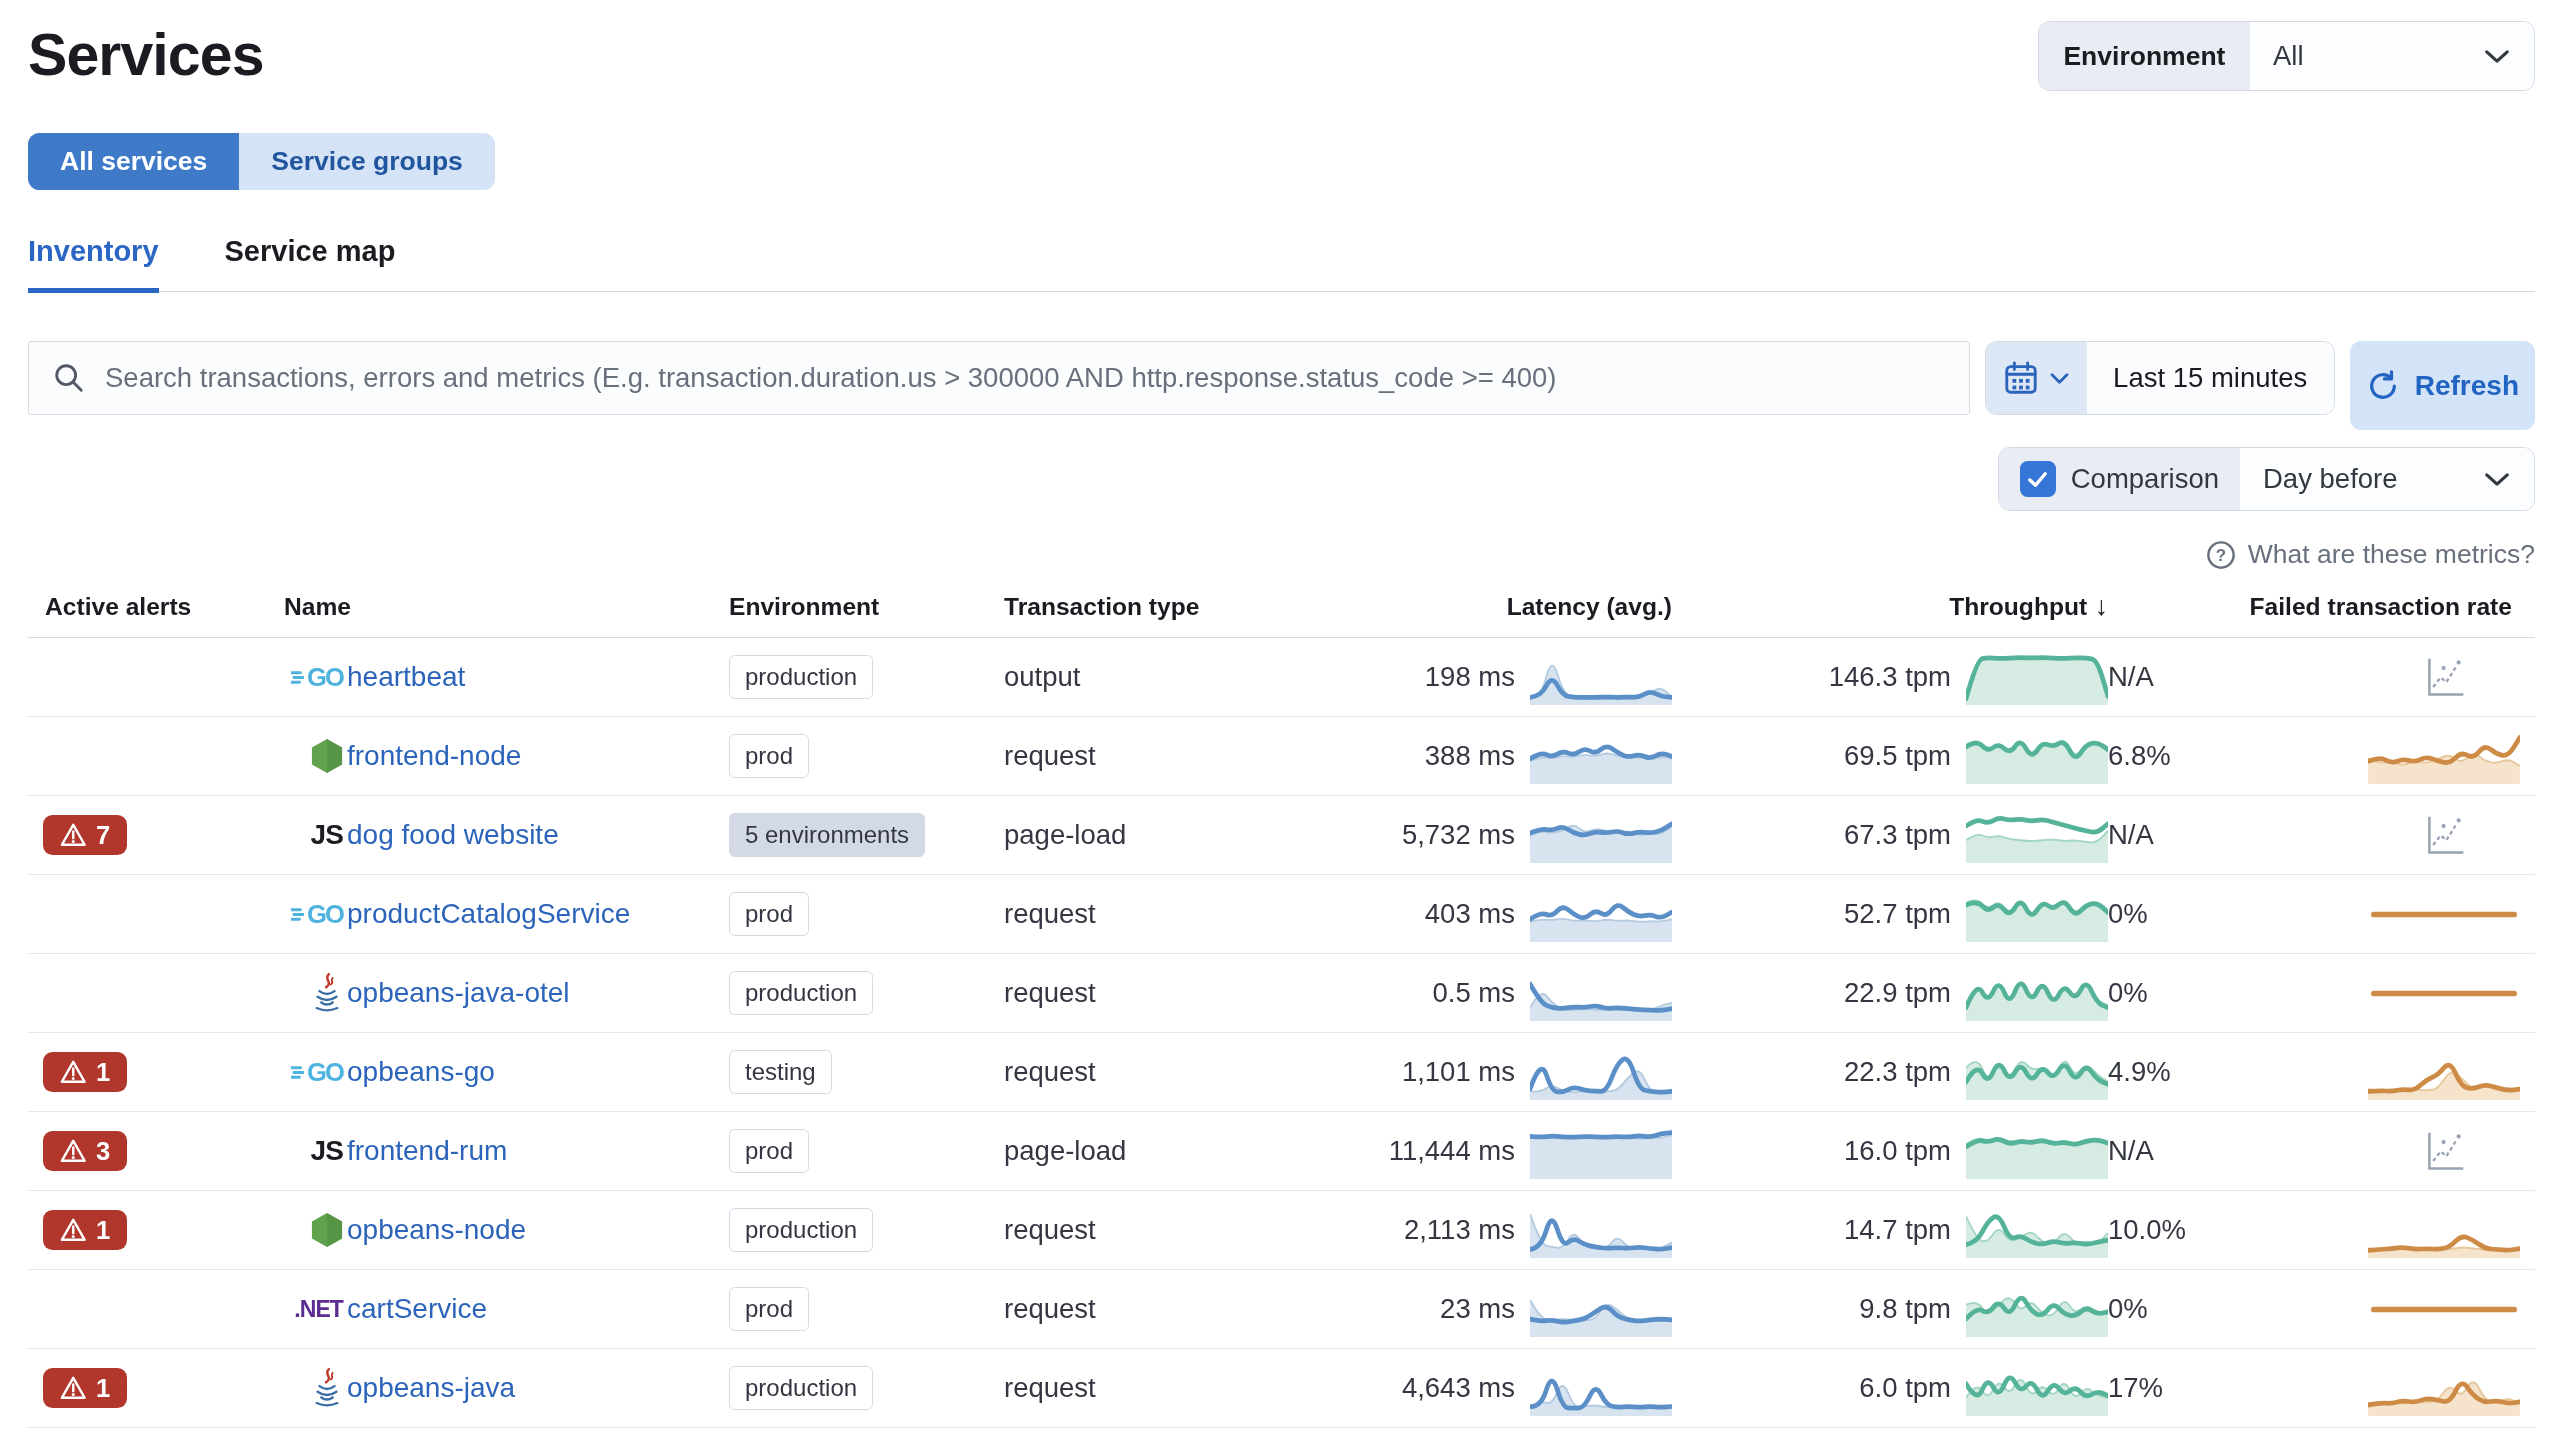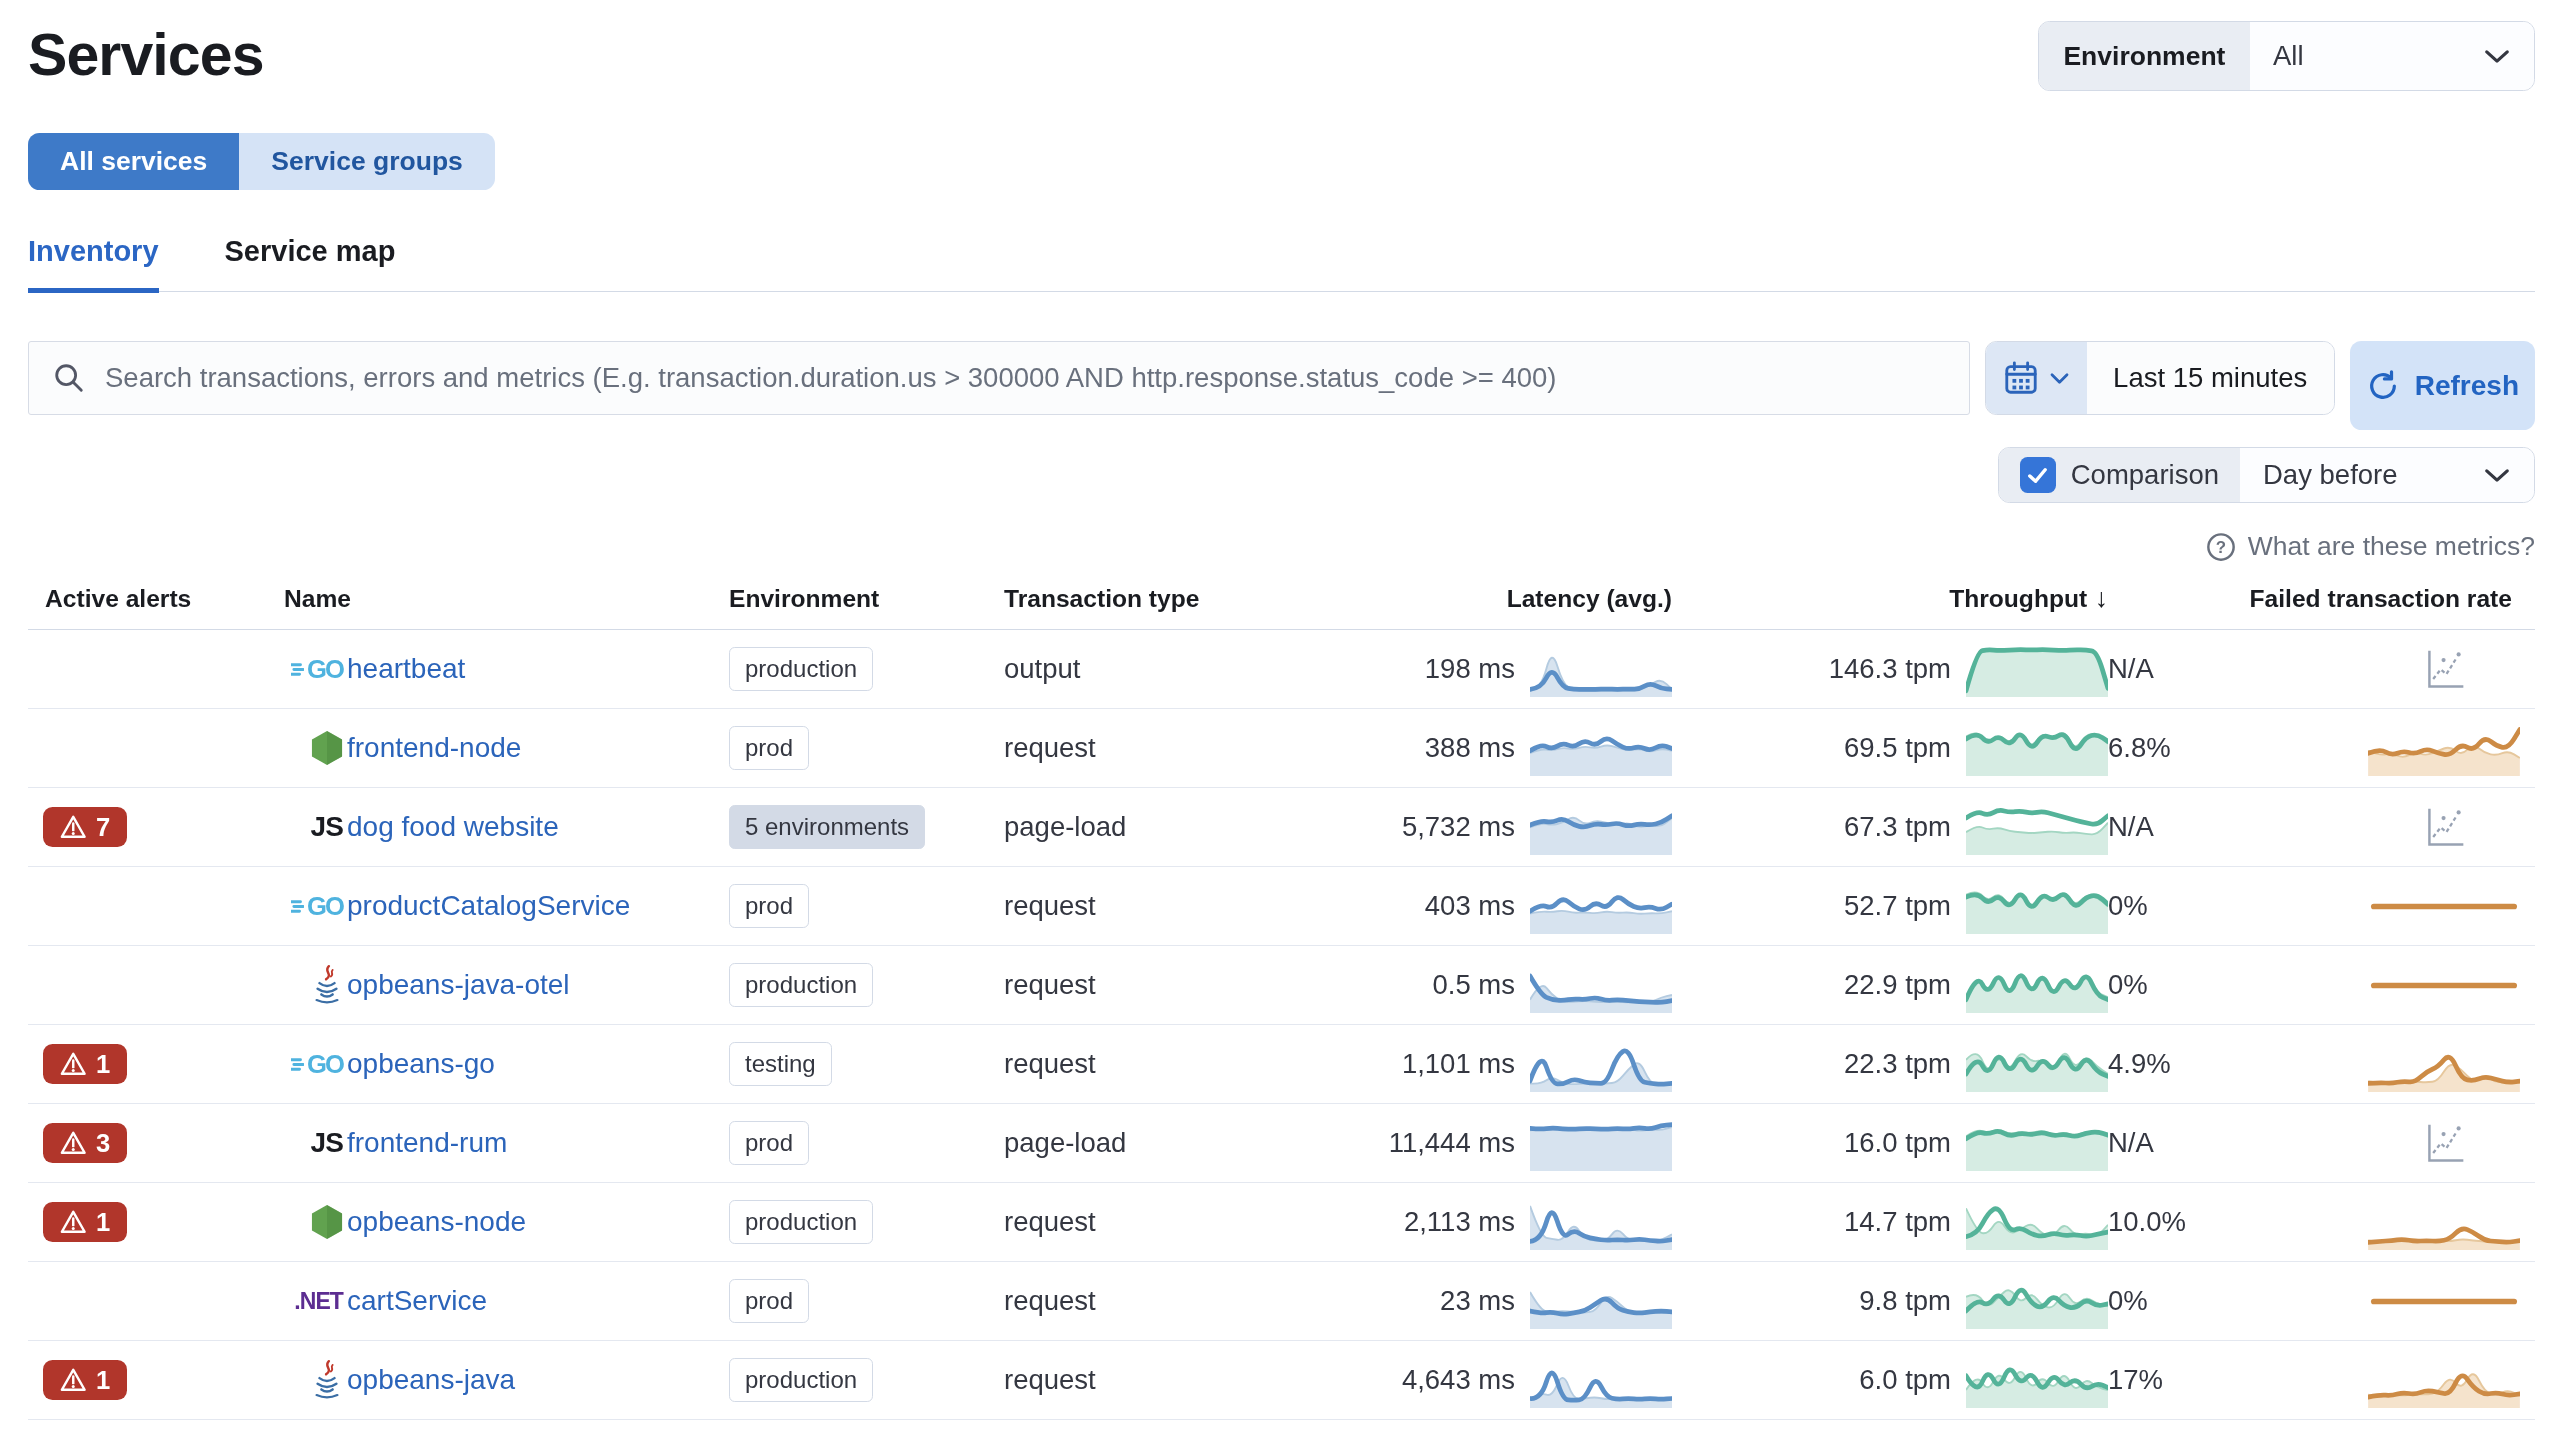--- a/index.html
+++ b/index.html
@@ -30,21 +30,21 @@
   .controls { margin-top:49px; display:flex; gap:15px; align-items:stretch; }
   .search-box { flex:1; display:flex; align-items:center; gap:19px; border:1.9px solid #d7dce6; border-radius:3px; background:#fbfcfd; padding:0 23px; height:74px; }
   .search-box input { flex:1; border:none; outline:none; background:transparent; font-size:27.5px; color:#343741; font-family:inherit; }
   .search-box input::placeholder { color:#69707d; }
   .datepicker { display:flex; align-items:stretch; border:1.9px solid #d3dae6; border-radius:11.4px; overflow:hidden; height:74px; }
   .datepicker .cal-seg { background:#dde7f5; display:flex; align-items:center; gap:9.5px; padding:0 17px; cursor:pointer; }
   .datepicker .range-seg { background:#fbfcfd; display:flex; align-items:center; padding:0 26.5px; font-size:27.5px; color:#1a1c21; cursor:pointer; white-space:nowrap; }
   .refresh-btn { display:flex; align-items:center; gap:15px; background:#d3e3f8; color:#2264c2; font-weight:700; font-size:28px; border:none; border-radius:11.4px; padding:0 16px; height:89px; cursor:pointer; font-family:inherit; }
 
   .comparison-row { margin-top:17px; display:flex; justify-content:flex-end; }
-  .comparison-group { display:flex; align-items:stretch; border:1.9px solid #d3dae6; border-radius:11.4px; overflow:hidden; height:56px; }
+  .comparison-group { display:flex; align-items:stretch; border:1.9px solid #d3dae6; border-radius:11.4px; overflow:hidden; height:64px; }
   .comparison-label-seg { background:#e9edf3; display:flex; align-items:center; gap:15px; padding:0 21px; font-size:27.5px; color:#343741; cursor:pointer; }
   .checkbox { width:36px; height:36px; border-radius:7.6px; background:#3575d8; display:flex; align-items:center; justify-content:center; }
   .comparison-value { background:#fcfdff; display:flex; align-items:center; justify-content:space-between; gap:19px; min-width:294px; padding:0 23px; font-size:27.5px; cursor:pointer; }
 
   .help-row { margin-top:28px; display:flex; justify-content:flex-end; align-items:center; gap:11.4px; color:#69707d; font-size:26.5px; cursor:pointer; }
 
   
   .table { margin-top:19px; }
   .tr, .thead { display:grid; grid-template-columns:256px 445px 275px 275px 393px 436px 1fr; align-items:center; }
   .thead { border-bottom:1.9px solid #d3dae6; padding-bottom:15px; margin-top:21px; }

